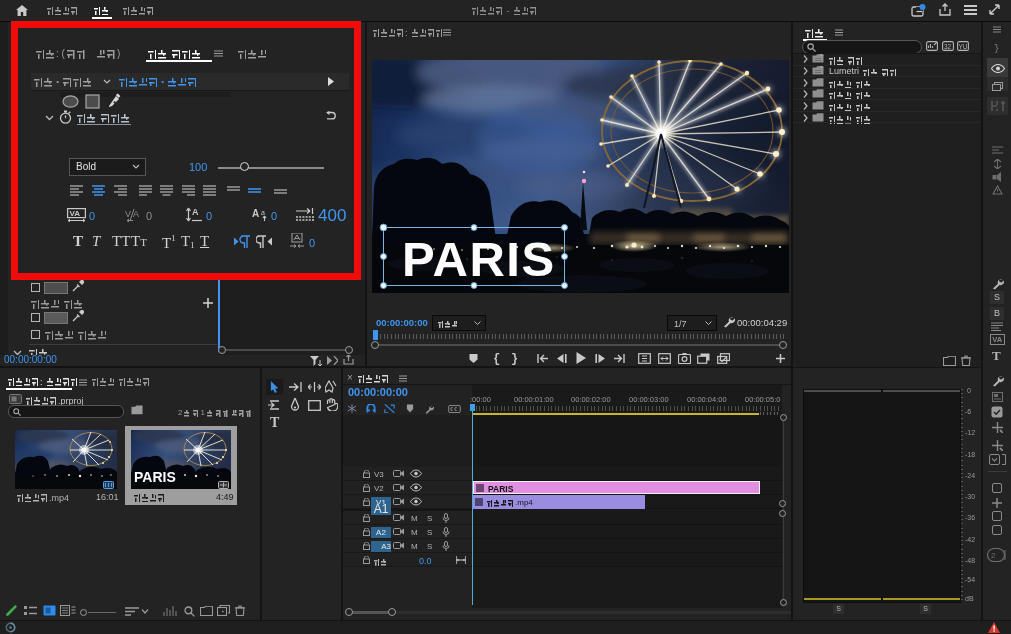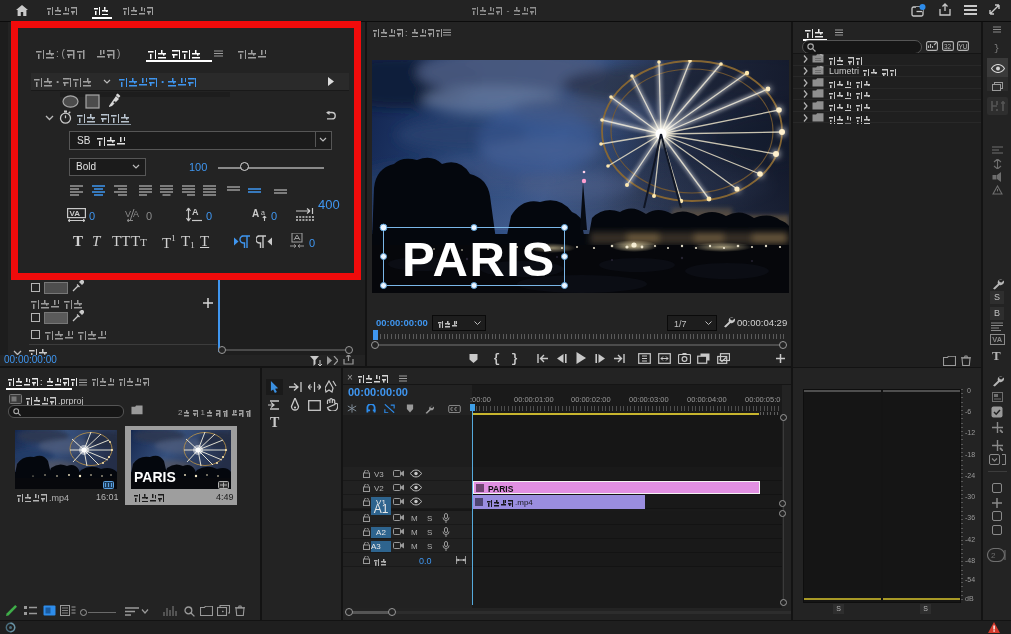--- a/index.html
+++ b/index.html
@@ -164,32 +164,20 @@
         <b></b>
         <b></b>
         <b></b>
       </span>
   <div class="abs" style="left:77px;top:102px;width:54px;height:1px;background:#8a959f"></div>
   <svg class="ic" style="left:324px;top:89px" width="12" height="12" viewBox="0 0 12 12">
         <path d="M3 1.5h5a3.2 3.2 0 010 6.4H3" fill="none" stroke="#c9c9c9" stroke-width="1.4"></path>
         <path d="M5.5 0L2 1.5l3.5 2.5z" fill="#c9c9c9"></path>
       </svg>
 
-  <div class="abs" style="left:69px;top:109px;width:261px;height:17px;background:#1b1b1b;border:1px solid #565656;">
-    <span class="lat abs" style="left:7px;top:4px;--c:#e2e2e2;color:#e2e2e2;font-size:10px;">SB&nbsp;</span>
-    <span class="kr abs" style="left:27px;top:4px;--c:#e2e2e2">
-          <b></b>
-          <b></b>
-          <b></b>
-        </span>
-    <div class="abs" style="right:0;top:0;width:15px;height:15px;border-left:1px solid #565656;"></div>
-    <svg class="ic" style="right:4px;top:5px" width="8" height="5" viewBox="0 0 8 5">
-          <path d="M1 1l3 3 3-3" fill="none" stroke="#bbb" stroke-width="1.2"></path>
-        </svg>
-  </div>
 
   <div class="abs" style="left:69px;top:136px;width:75px;height:16px;background:#1b1b1b;border:1px solid #565656;">
     <span class="lat abs" style="left:6px;top:3px;color:#e2e2e2;font-size:10px;">Bold</span>
     <svg class="ic" style="right:5px;top:5px" width="8" height="5" viewBox="0 0 8 5">
           <path d="M1 1l3 3 3-3" fill="none" stroke="#bbb" stroke-width="1.2"></path>
         </svg>
   </div>
   <span class="lat abs" style="left:189px;top:140px;color:#3f96f0;font-size:11px;">100</span>
   <div class="abs" style="left:218px;top:145px;width:106px;height:1.5px;background:#8a8a8a;"></div>
   <div class="abs" style="left:240px;top:140px;width:9px;height:9px;border:1.6px solid #d9d9d9;border-radius:50%;background:#232323;box-sizing:border-box;"></div>
@@ -247,21 +235,21 @@
   <svg class="ic" style="left:252px;top:185px" width="16" height="15" viewBox="0 0 16 15">
         <text x="0" y="10" font-family="Liberation Sans" font-size="10" font-weight="bold" fill="#c9c9c9">A</text>
         <text x="9" y="8" font-family="Liberation Sans" font-size="7" fill="#c9c9c9">a</text>
         <path d="M12.5 14V9M12.5 9l-1.7 2M12.5 9l1.7 2" stroke="#c9c9c9" stroke-width="1.1" fill="none"></path>
       </svg>
   <span class="lat abs" style="left:271px;top:189px;color:#3f96f0;font-size:11px;">0</span>
   <svg class="ic" style="left:295px;top:186px" width="20" height="13" viewBox="0 0 20 13">
         <path d="M1 3h14M15 3l-3-2.5M15 3l-3 2.5M17.5 0v6" stroke="#c9c9c9" stroke-width="1.2" fill="none"></path>
         <path d="M1 9h18M1 12h18" stroke="#c9c9c9" stroke-width="1.6" stroke-dasharray="2 1.2"></path>
       </svg>
-  <span class="lat abs" style="left:318px;top:178px;color:#3f96f0;font-size:13px;">400</span>
+  <span class="lat abs" style="left:318px;top:189px;color:#3f96f0;font-size:17px;">400</span>
 
   <div class="abs" style="left:73px;top:211px;font-family:'Liberation Serif',serif;font-size:15px;color:#d2d2d2;font-weight:bold;">T</div>
   <div class="abs" style="left:92px;top:211px;font-family:'Liberation Serif',serif;font-size:15px;color:#d2d2d2;font-style:italic;">T</div>
   <div class="abs" style="left:112px;top:211px;font-family:'Liberation Serif',serif;font-size:15px;color:#d2d2d2;">TT</div>
   <div class="abs" style="left:131px;top:211px;font-family:'Liberation Serif',serif;font-size:15px;color:#d2d2d2;">T<span style="font-size:11px">T</span></div>
   <div class="abs" style="left:162px;top:211px;font-family:'Liberation Serif',serif;font-size:15px;color:#d2d2d2;">T<span style="font-size:9px;vertical-align:7px">1</span></div>
   <div class="abs" style="left:181px;top:211px;font-family:'Liberation Serif',serif;font-size:15px;color:#d2d2d2;">T<span style="font-size:9px;vertical-align:-2px">1</span></div>
   <div class="abs" style="left:200px;top:211px;font-family:'Liberation Serif',serif;font-size:15px;color:#d2d2d2;text-decoration:underline;">T</div>
   <svg class="ic" style="left:234px;top:213px" width="16" height="13" viewBox="0 0 16 13">
         <path d="M0 2.5L4.5 6.5L0 10.5z" fill="#3f96f0"></path>
@@ -1272,21 +1260,21 @@
   <span class="lat abs" style="left:68px;top:160px;color:#b0b0b0;font-size:8px;">M</span>
   <span class="lat abs" style="left:84px;top:160px;color:#b0b0b0;font-size:8px;">S</span>
   <svg class="ic" style="left:99px;top:159px" width="8" height="10" viewBox="0 0 8 10">
         <rect x="2.5" y="0.5" width="3" height="5" rx="1.5" fill="none" stroke="#9a9a9a" stroke-width="1"></rect>
         <path d="M1 4.5a3 3 0 006 0M4 7.5V10" fill="none" stroke="#9a9a9a" stroke-width="1"></path>
       </svg>
   <svg class="ic" style="left:20px;top:174px" width="7" height="8" viewBox="0 0 7 8">
         <rect x="0.5" y="3" width="6" height="4.5" fill="none" stroke="#9a9a9a" stroke-width="1"></rect>
         <path d="M1.5 3V1.8a2 2 0 014 0" fill="none" stroke="#9a9a9a" stroke-width="1"></path>
       </svg>
-  <div class="abs" style="left:28px;top:172.5px;width:20px;height:11px;background:#2e648e;color:#e8e8e8;font-size:8px;text-align:left;line-height:11px;">A3</div>
+  <div class="abs" style="left:28px;top:172.5px;width:20px;height:11px;background:#2e648e;color:#e8e8e8;font-size:8px;text-align:right;line-height:11px;">A3</div>
   <svg class="ic" style="left:50px;top:173px" width="11" height="9" viewBox="0 0 11 9">
         <rect x="0.5" y="1.5" width="7" height="6" rx="1" fill="none" stroke="#9a9a9a" stroke-width="1"></rect>
         <path d="M8 3.5l3-2v6l-3-2z" fill="#9a9a9a"></path>
       </svg>
   <span class="lat abs" style="left:68px;top:174px;color:#b0b0b0;font-size:8px;">M</span>
   <span class="lat abs" style="left:84px;top:174px;color:#b0b0b0;font-size:8px;">S</span>
   <svg class="ic" style="left:99px;top:173px" width="8" height="10" viewBox="0 0 8 10">
         <rect x="2.5" y="0.5" width="3" height="5" rx="1.5" fill="none" stroke="#9a9a9a" stroke-width="1"></rect>
         <path d="M1 4.5a3 3 0 006 0M4 7.5V10" fill="none" stroke="#9a9a9a" stroke-width="1"></path>
       </svg>

